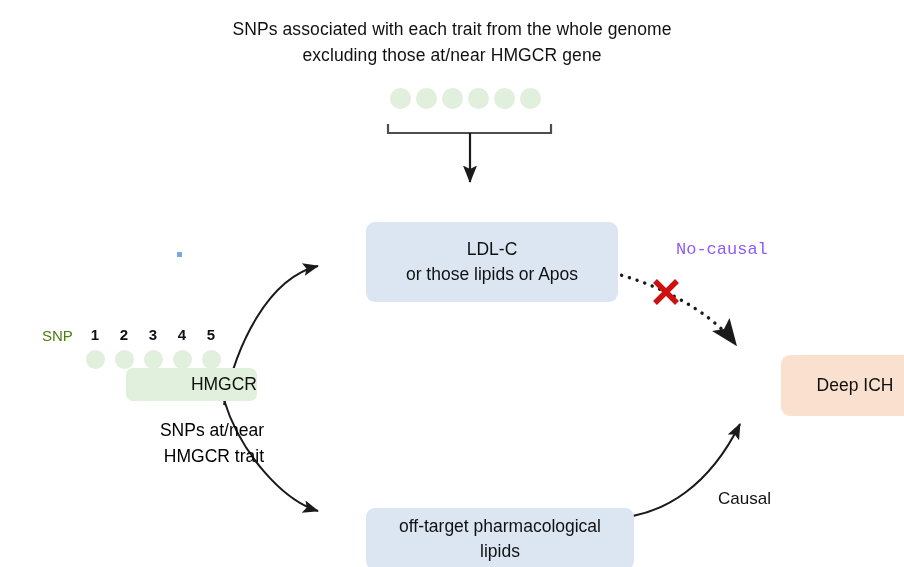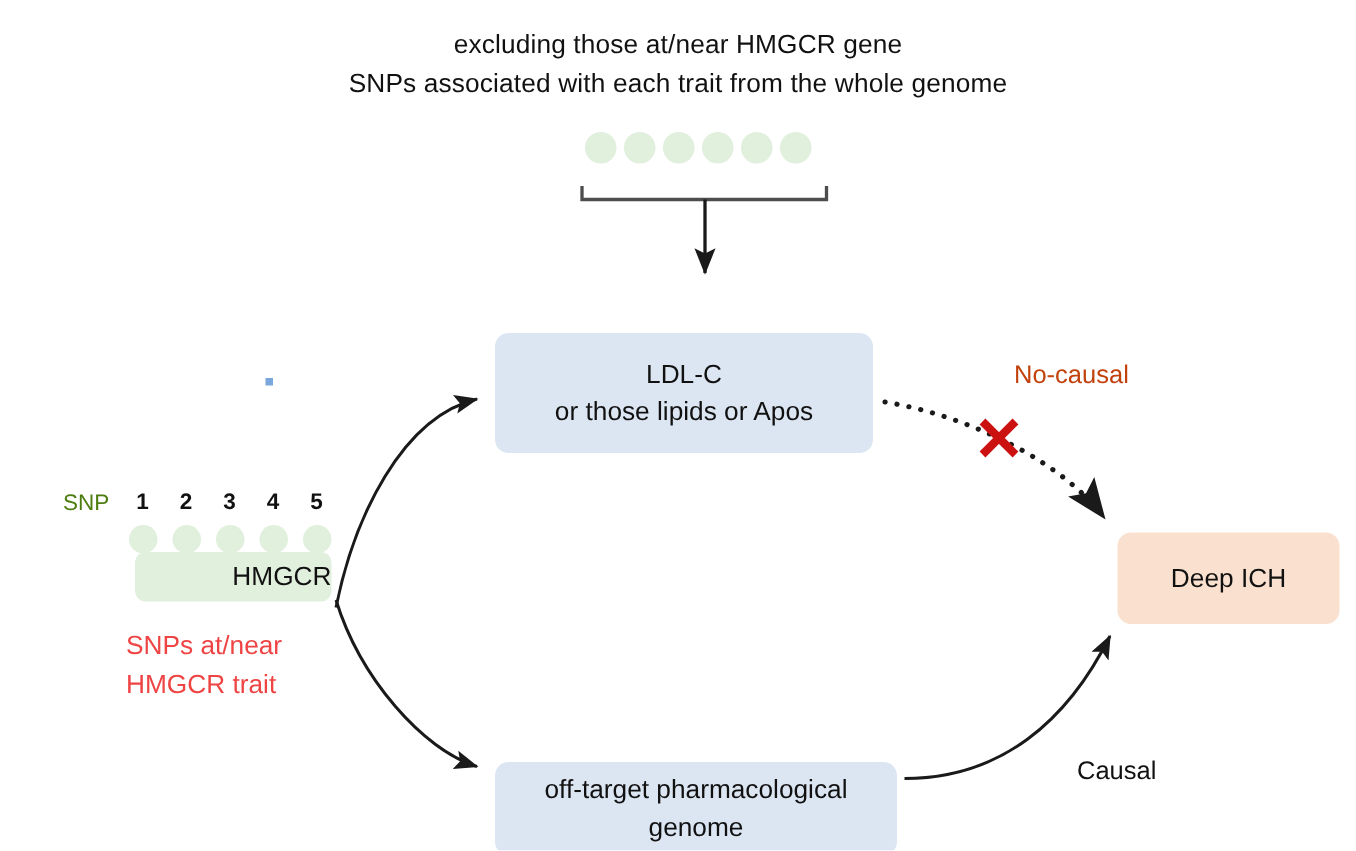--- a/index.html
+++ b/index.html
@@ -53,20 +53,21 @@
   .box {
     position: absolute;
     border-radius: 9px;
     display: flex;
     align-items: center;
     justify-content: center;
     text-align: center;
     font-size: 17.5px;
     line-height: 25px;
     color: #111111;
+    margin-left: 36px;
   }
   #box-ldlc {
     left: 330px;
     top: 222px;
     width: 252px;
     height: 80px;
     background: #dce6f2;
   }
   #box-offtarget {
     left: 330px;
@@ -128,39 +129,39 @@
     height: 19px;
     border-radius: 50%;
     background: #e1efdd;
   }
 
   
   #snp-near-text {
     left: 84px;
     top: 417px;
     width: 180px;
-    text-align: left;
+    text-align: right;
     font-size: 17.5px;
     line-height: 26px;
-    color: #ef4444;
+    color: #000000;
   }
   #snp-near-text .line { display: block; }
 
   #label-nocausal {
     left: 676px;
     top: 240px;
     font-size: 17px;
-    color: #c2410c;
+    color: #8b5cf6;
+    font-family: Liberation Mono, monospace;
   }
   #label-causal {
     left: 718px;
     top: 489px;
     font-size: 17px;
     color: #111111;
-    margin-top: 15px;
   }
 
   
   #artifact-dot {
     left: 177px;
     top: 252px;
     width: 5px;
     height: 5px;
     background: #7aa7dd;
   }
@@ -173,22 +174,22 @@
     height: 567px;
     pointer-events: none;
   }
 </style>
 </head>
 <body>
 
 <div id="canvas">
 
   <div id="top-caption" class="abs">
+    <span class="line">SNPs associated with each trait from the whole genome</span>
     <span class="line">excluding those at/near HMGCR gene</span>
-    <span class="line">SNPs associated with each trait from the whole genome</span>
   </div>
 
   <div id="top-dots" class="abs">
     <span class="dot" style="left:0px"></span>
     <span class="dot" style="left:26px"></span>
     <span class="dot" style="left:52px"></span>
     <span class="dot" style="left:78px"></span>
     <span class="dot" style="left:104px"></span>
     <span class="dot" style="left:130px"></span>
   </div>
@@ -237,21 +238,21 @@
   <div id="box-ldlc" class="box">
     <div>
       <div>LDL-C</div>
       <div>or those lipids or Apos</div>
     </div>
   </div>
 
   <div id="box-offtarget" class="box">
     <div>
       <div>off-target pharmacological</div>
-      <div>genome</div>
+      <div>lipids</div>
     </div>
   </div>
 
   <div id="box-deepich" class="box">
     <div>Deep ICH</div>
   </div>
 
   <div id="snp-label" class="abs">SNP</div>
 
   <div id="snp-numbers" class="abs">

